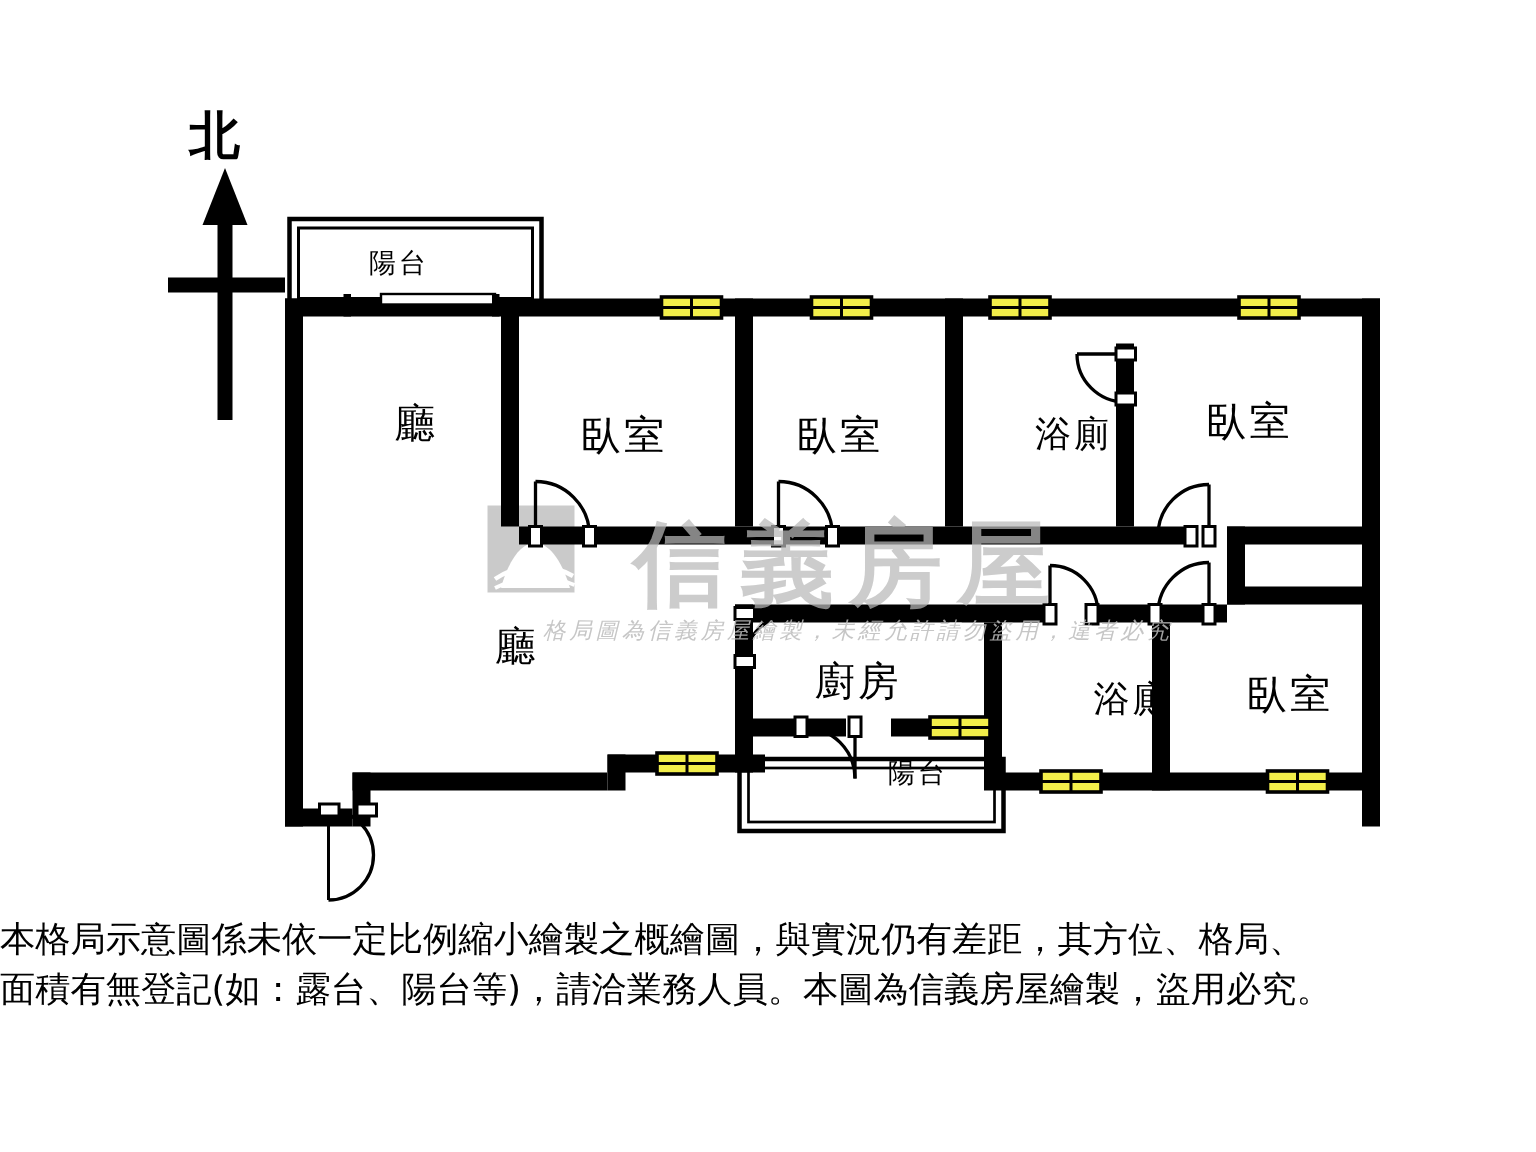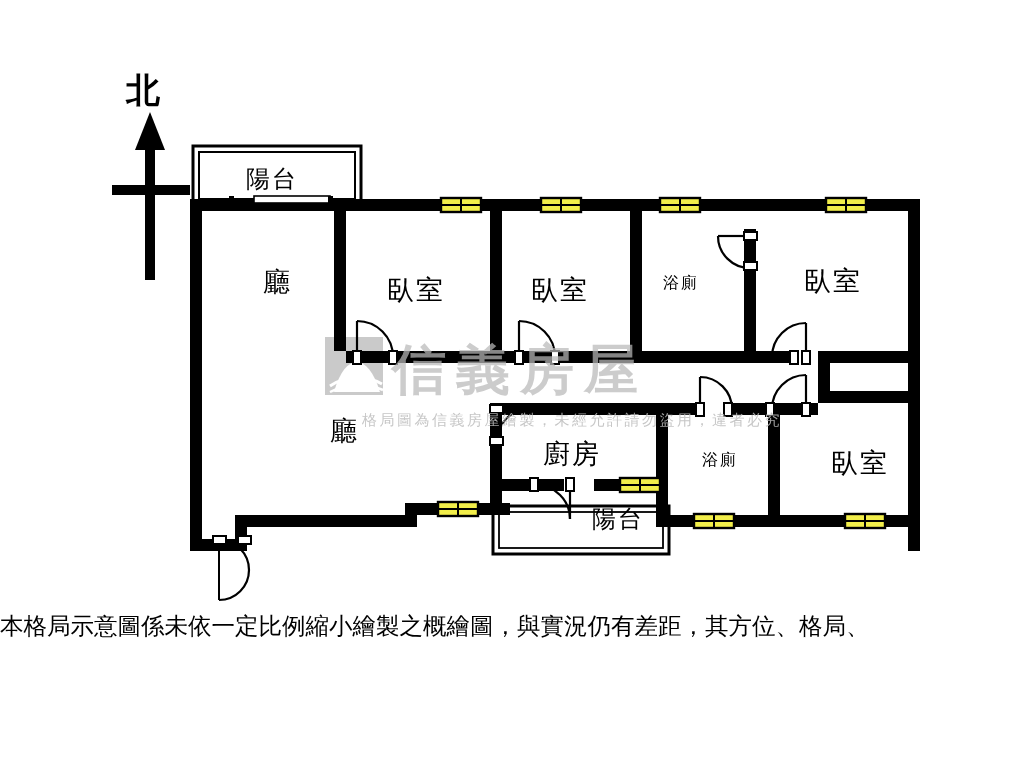--- a/index.html
+++ b/index.html
@@ -5,26 +5,27 @@
   html,body{margin:0;padding:0;background:#ffffff;}
   body{
     width:1024px;height:768px;
     font-family:"DejaVu Sans","Liberation Sans",sans-serif;
     position:relative;overflow:hidden;
   }
   #plan{position:absolute;left:0;top:0;width:1024px;height:768px;}
   .txt{position:absolute;white-space:nowrap;color:#000;}
   
   .room-label{font-size:27px;letter-spacing:2px;font-weight:400;}
-  .room-label.small{font-size:16px;}
-  .bal-label{font-size:24px;letter-spacing:2px;}
+  .room-label.small{font-size:24px;margin-left:27px;}
+  .bal-label{font-size:18px;letter-spacing:2px;}
   .north-label{font-size:34px;font-weight:700;letter-spacing:1px;}
   .wm-text{
-    font-size:54px;font-weight:700;color:#b9b9b9;letter-spacing:10px;
+    font-size:62px;font-weight:700;color:#b9b9b9;letter-spacing:10px;
     opacity:.72;
+    margin-left:30px;
   }
   .wm-sub{
     font-size:15px;color:#bdbdbd;letter-spacing:2.5px;opacity:.85;
   }
   
   #disclaimer{
     position:absolute;left:0;top:610px;width:1024px;
     font-size:23.5px;line-height:33px;color:#000;
     letter-spacing:0px;
   }
@@ -221,30 +222,31 @@
     <rect x="112" y="185" width="78" height="10"></rect>
     <polygon points="150,112 135,150 165,150"></polygon>
   </g>
 </svg>
 
 <div id="text-layer">
 
   <div class="txt north-label" style="left:126px;top:68px;">北</div>
 
   <div class="txt wm-text" style="left:392px;top:334px;">信義房屋</div>
-  <div class="txt wm-sub" style="left:362px;top:411px;">格局圖為信義房屋繪製，未經允許請勿盜用，違者必究</div>
+  <div class="txt wm-sub" style="left:362px;top:411px;font-style:italic;">格局圖為信義房屋繪製，未經允許請勿盜用，違者必究</div>
 
   <div class="txt bal-label" style="left:246px;top:163px;">陽台</div>
   <div class="txt room-label" style="left:263px;top:264px;">廳</div>
   <div class="txt room-label" style="left:330px;top:413px;">廳</div>
   <div class="txt room-label" style="left:387px;top:272px;">臥室</div>
   <div class="txt room-label" style="left:531px;top:272px;">臥室</div>
   <div class="txt room-label small" style="left:663px;top:273px;">浴廁</div>
   <div class="txt room-label" style="left:804px;top:263px;">臥室</div>
   <div class="txt room-label" style="left:831px;top:445px;">臥室</div>
   <div class="txt room-label" style="left:543px;top:436px;text-align:right;">廚房</div>
   <div class="txt room-label small" style="left:702px;top:450px;">浴廁</div>
   <div class="txt bal-label" style="left:592px;top:503px;">陽台</div>
 </div>
 
 <div id="disclaimer">
   <div>本格局示意圖係未依一定比例縮小繪製之概繪圖，與實況仍有差距，其方位、格局、</div>
+  <div>面積有無登記(如：露台、陽台等)，請洽業務人員。本圖為信義房屋繪製，盜用必究。</div>
 </div>
 
 </body></html>

